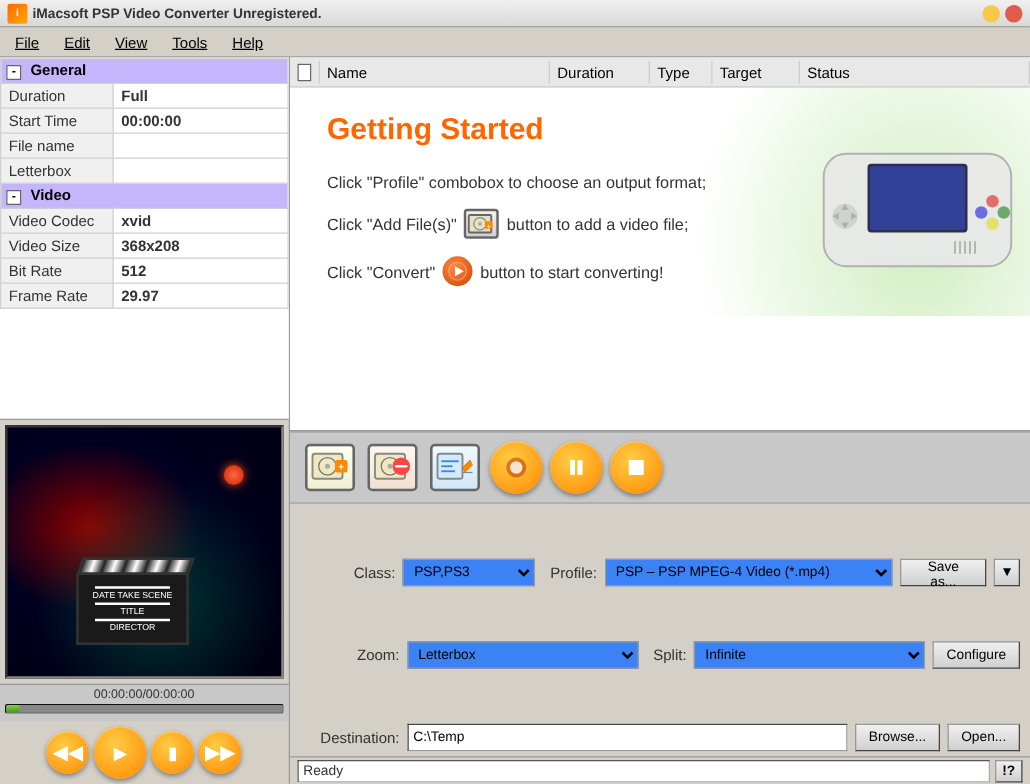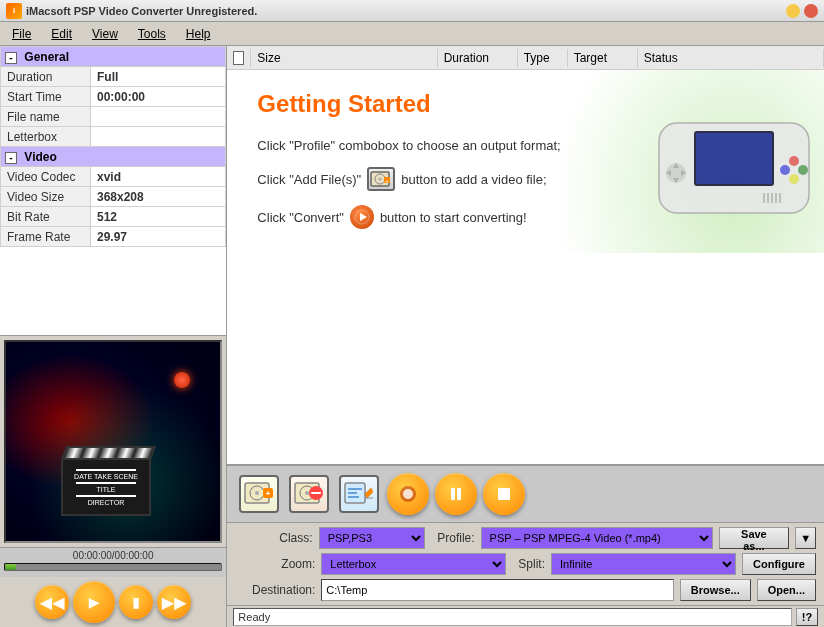--- a/index.html
+++ b/index.html
@@ -415,31 +415,32 @@
       padding: 4px 8px;
       background: #d4d0c8;
       display: flex;
       flex-direction: column;
       gap: 4px;
     }
     .ctrl-row {
       display: flex;
       align-items: center;
       gap: 6px;
+      margin-top: 40px;
     }
     .ctrl-label {
       width: 80px;
       font-size: 12px;
       color: #333;
       text-align: right;
     }
     .ctrl-select {
       height: 22px;
       font-size: 11px;
-      background: #8b5cf6;
+      background: #3b82f6;
       border: 1px solid #999;
       padding: 0 4px;
       cursor: pointer;
     }
     .select-sm { width: 110px; }
     .select-md { width: 185px; }
 
     .dest-row {
       display: flex;
       align-items: center;
@@ -453,21 +454,20 @@
       padding: 0 4px;
       font-size: 11px;
     }
     .action-btn {
       height: 22px;
       padding: 0 10px;
       background: linear-gradient(to bottom, #f0f0f0, #d0d0d0);
       border: 1px outset #999;
       cursor: pointer;
       font-size: 11px;
-      font-weight: bold;
     }
 
     .status-bar {
       height: 22px;
       background: #d4d0c8;
       border-top: 1px solid #999;
       display: flex;
       align-items: center;
       padding: 0 6px;
       gap: 4px;
@@ -639,21 +639,21 @@
   </div>
 
   <div class="right-panel">
 
     <div class="file-list-area">
 
       <div class="file-list-header">
         <div class="col col-check">
           <div class="checkbox-header"></div>
         </div>
-        <div class="col col-name">Size</div>
+        <div class="col col-name">Name</div>
         <div class="col col-duration">Duration</div>
         <div class="col col-type">Type</div>
         <div class="col col-target">Target</div>
         <div class="col col-status">Status</div>
       </div>
 
       <div class="getting-started-section">
         <div class="green-glow"></div>
         <div class="gs-content">
           <div class="getting-started-title">Getting Started</div>

